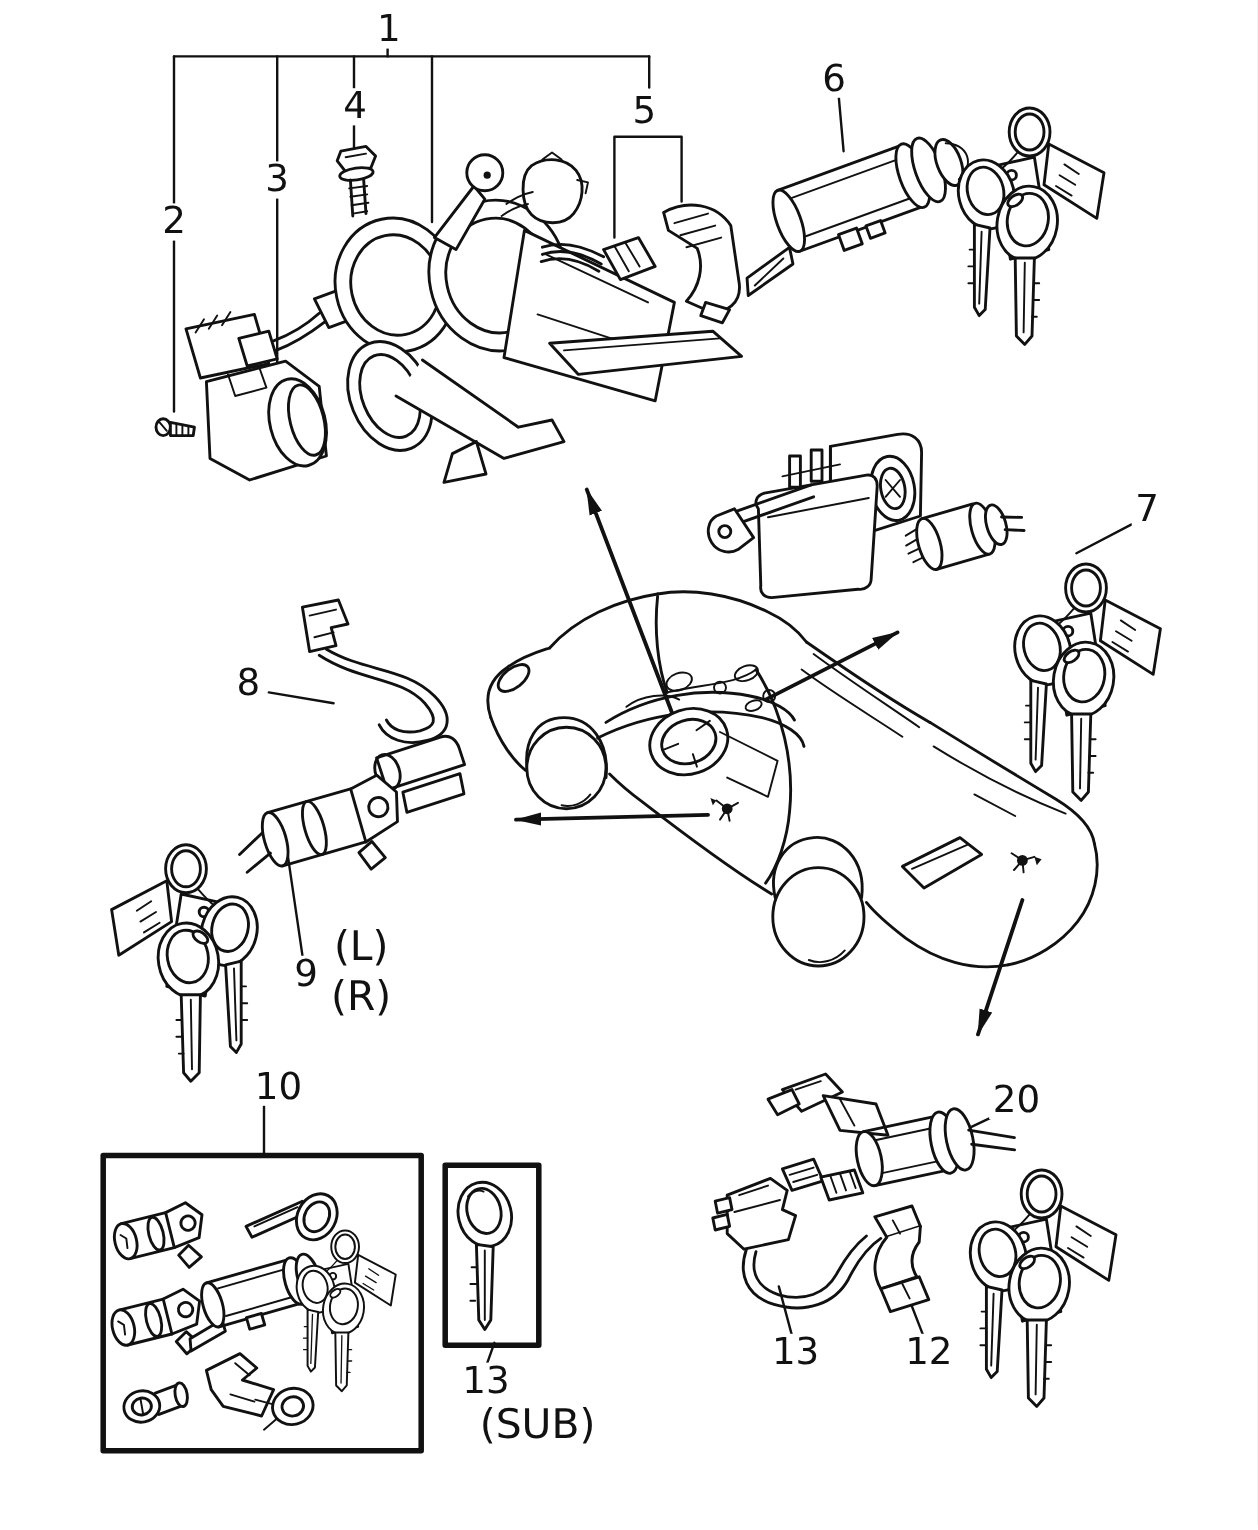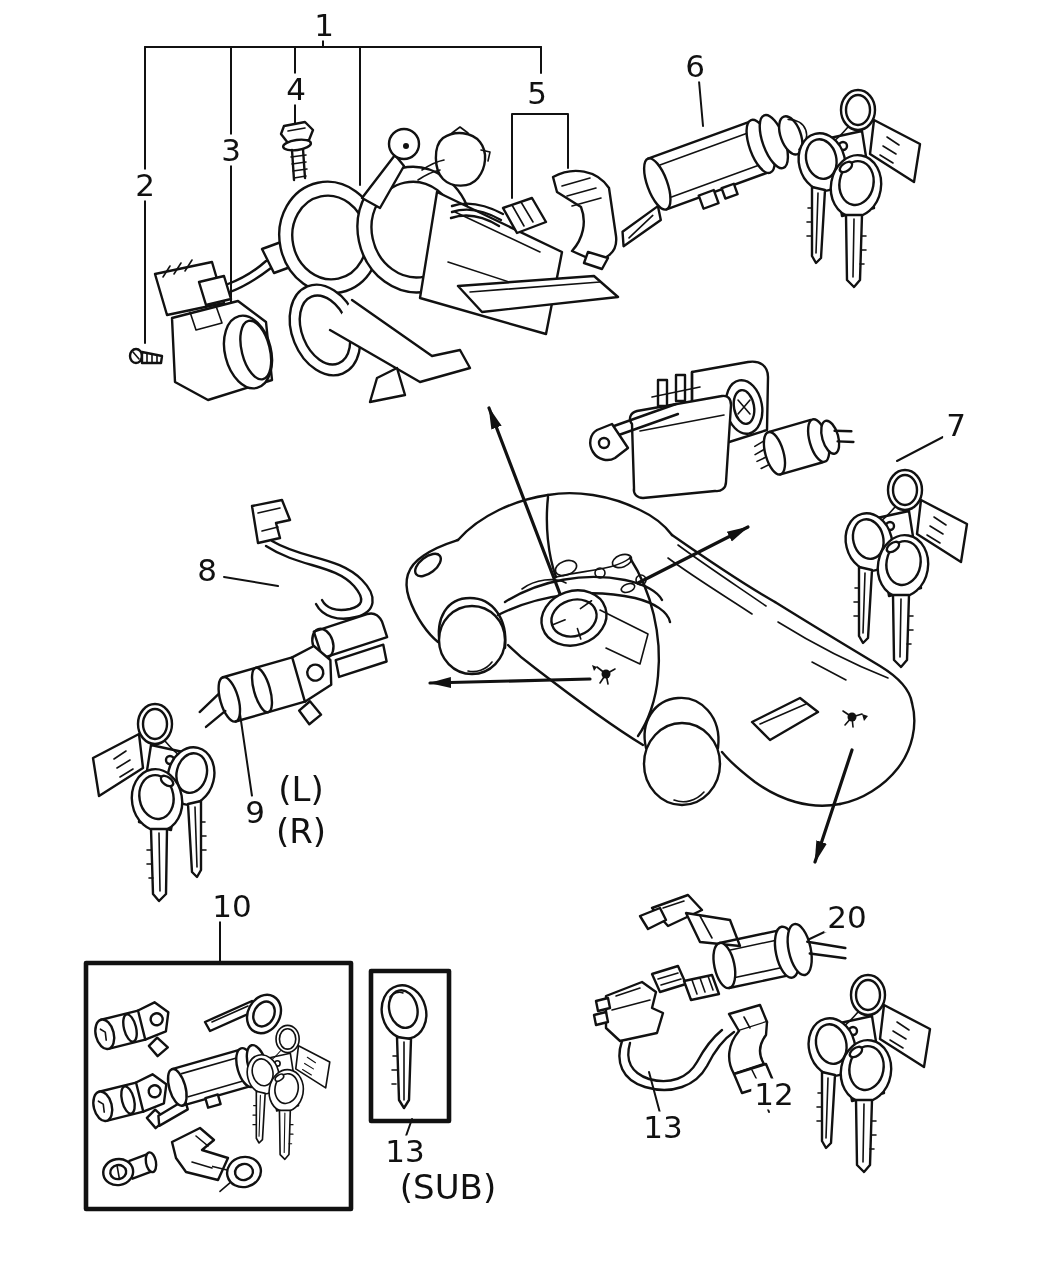--- a/index.html
+++ b/index.html
@@ -377,21 +377,21 @@
 <div class="callout" style="left:145px;top:185px">2</div>
 <div class="callout" style="left:231px;top:150px">3</div>
 <div class="callout" style="left:296px;top:89px">4</div>
 <div class="callout" style="left:537px;top:93px">5</div>
 <div class="callout" style="left:695px;top:66px">6</div>
 <div class="callout" style="left:956px;top:425px">7</div>
 <div class="callout" style="left:207px;top:570px">8</div>
 <div class="callout" style="left:255px;top:812px">9</div>
 <div class="callout" style="left:232px;top:906px">10</div>
 <div class="callout" style="left:847px;top:917px">20</div>
-<div class="callout" style="left:774px;top:1094px">12</div>
+<div class="callout" style="left:774px;top:1127px">12</div>
 <div class="callout" style="left:405px;top:1151px">13</div>
 <div class="callout" style="left:405px;top:1187px">3</div>
 <div class="callout" style="left:663px;top:1127px">13</div>
 
 <div class="callout paren" style="left:301px;top:789px">(L)</div>
 <div class="callout paren" style="left:301px;top:831px">(R)</div>
 <div class="callout paren" style="left:448px;top:1187px">(SUB)</div>
 
 </div>
 

